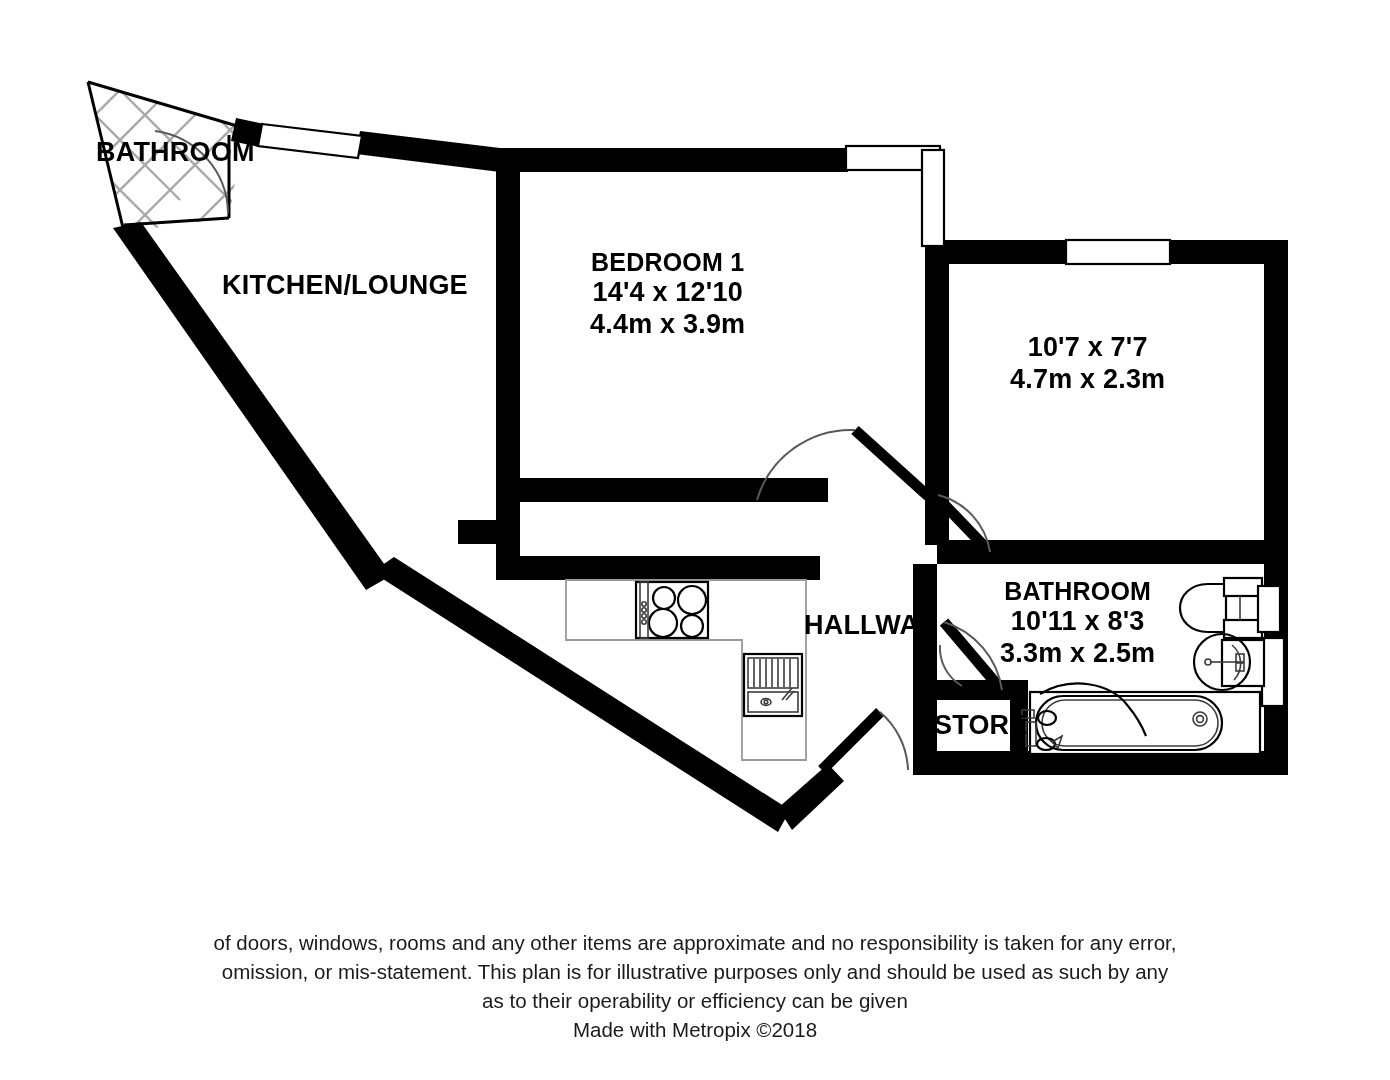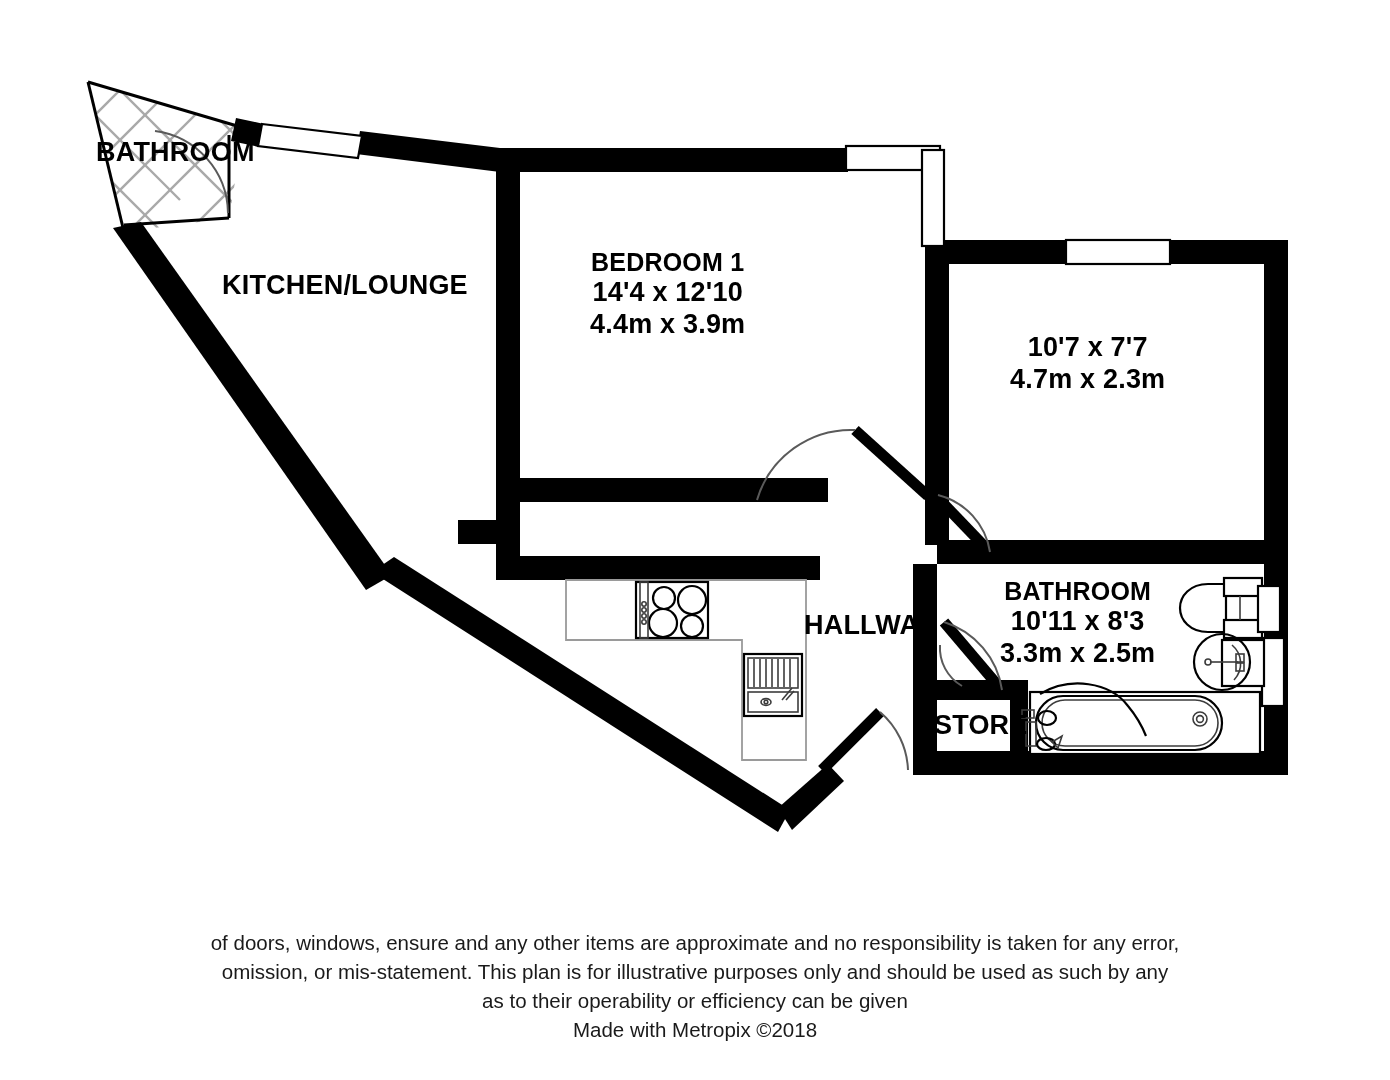--- a/index.html
+++ b/index.html
@@ -338,19 +338,19 @@
 
   <div class="room-label label-hall">
     <span class="label-plain">HALLWAY</span>
   </div>
 
   <div class="room-label label-store">
     <span class="label-plain">STORE</span>
   </div>
 
   <div id="disclaimer">
-    <p>of doors, windows, ensure and any other items are approximate and no responsibility is taken for any error,</p>
+    <p>of doors, windows, rooms and any other items are approximate and no responsibility is taken for any error,</p>
     <p>omission, or mis-statement. This plan is for illustrative purposes only and should be used as such by any</p>
     <p>as to their operability or efficiency can be given</p>
     <p id="credit">Made with Metropix ©2018</p>
   </div>
 
 </div>
 
 </body></html>

